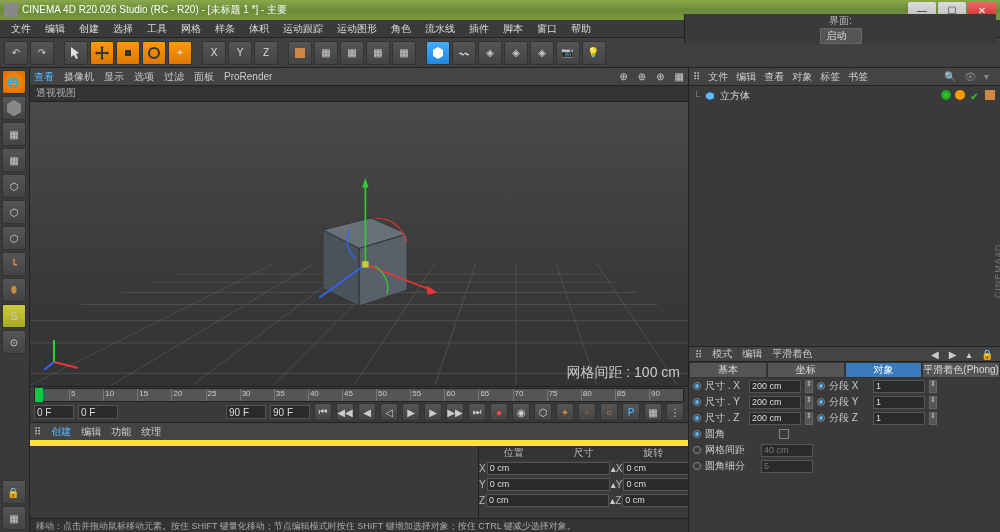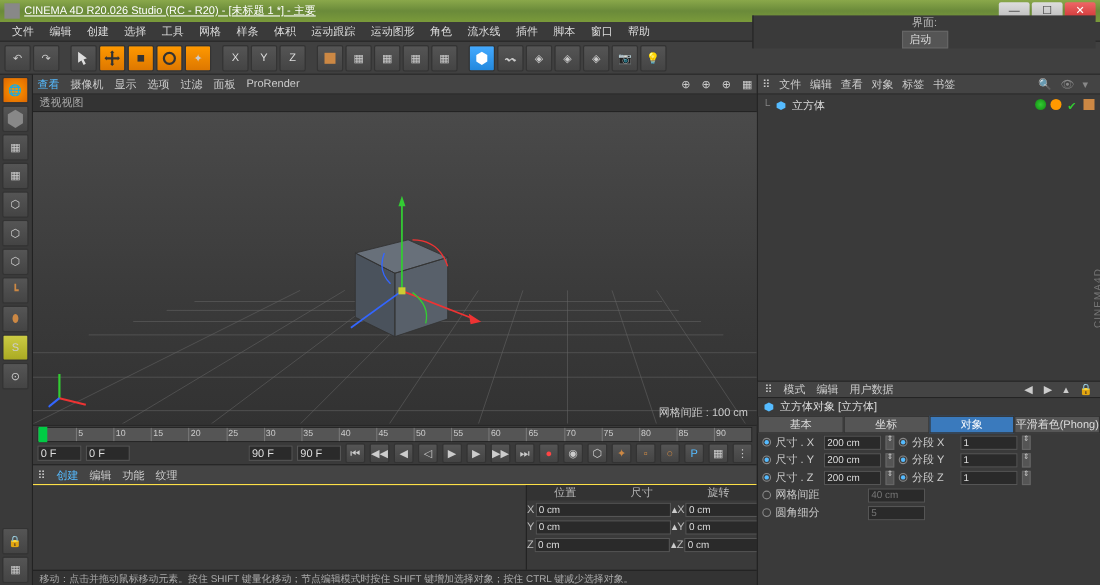--- a/index.html
+++ b/index.html
@@ -1,21 +1,21 @@
 <!DOCTYPE html>
 <html><head>
 <meta charset="utf-8">
 <style>
 * { margin: 0; padding: 0; box-sizing: border-box; font-family: "Microsoft YaHei", sans-serif; font-size: 10px; }
 body { background: #3a3a3a; color: #ccc; width: 1000px; height: 532px; overflow: hidden; position: relative; }
 
 
 .titlebar { height: 20px; background: linear-gradient(to bottom, #8aa84a 0%, #6a8a3a 50%, #7a9a3a 100%); display: flex; align-items: center; padding: 0 4px; color: #fff; }
 .titlebar .icon { width: 14px; height: 14px; background: #888; margin-right: 4px; }
-.titlebar .title { flex: 1; font-size: 10px; text-decoration: underline; }
+.titlebar .title { flex: 1; font-size: 10px; }
 .winbtns { display: flex; }
 .winbtn { width: 28px; height: 16px; margin-left: 2px; display: flex; align-items: center; justify-content: center; background: linear-gradient(to bottom, #ddd, #bbb); border-radius: 2px; color: #333; }
 .winbtn.close { background: linear-gradient(to bottom, #e66, #c33); color: #fff; }
 
 
 .menubar { height: 18px; background: #3a3a3a; display: flex; align-items: center; padding: 0 4px; border-bottom: 1px solid #222; }
 .menubar .menu { padding: 0 7px; color: #ddd; cursor: pointer; }
 .menubar .spacer { flex: 1; }
 .menubar .right { display: flex; align-items: center; }
 .menubar .right .lbl { color: #bbb; padding: 0 4px; }
@@ -38,39 +38,39 @@
 
 .center { flex: 1; display: flex; flex-direction: column; background: #3a3a3a; }
 .vtabs { height: 18px; background: #444; border-bottom: 1px solid #222; display: flex; align-items: center; padding: 0 4px; gap: 10px; }
 .vtabs .tab { color: #ccc; cursor: pointer; }
 .vtabs .tab.active { color: #5bf; }
 .vtabs .spacer { flex: 1; }
 .vheader { height: 16px; background: #333; border-bottom: 1px solid #222; padding: 0 6px; color: #aaa; }
 
 .viewport { flex: 1; position: relative; background: linear-gradient(to bottom, #4a4a4a 0%, #3a3a3a 60%, #323232 100%); overflow: hidden; }
 .grid { position: absolute; inset: 0; }
-.vpstatus { position: absolute; bottom: 4px; right: 8px; color: #ccc; font-size: 10px; }
+.vpstatus { position: absolute; bottom: 4px; right: 8px; color: #ccc; font-size: 14px; }
 .axishelper { position: absolute; left: 14px; bottom: 14px; width: 40px; height: 40px; }
 
 
 .timeline { height: 36px; background: #3a3a3a; border-top: 1px solid #222; display: flex; flex-direction: column; }
 .ruler { height: 14px; background: #555; display: flex; position: relative; border: 1px solid #222; margin: 1px 4px; }
 .ruler .head { position: absolute; left: 0; top: -1px; width: 8px; height: 14px; background: #0c4; }
 .ruler .tick { flex: 1; border-left: 1px solid #777; font-size: 8px; color: #ccc; padding-left: 1px; }
 .tcontrols { height: 20px; display: flex; align-items: center; padding: 0 4px; gap: 4px; }
 .tcontrols .finput { width: 40px; height: 14px; background: #2a2a2a; border: 1px solid #555; color: #ddd; padding: 0 2px; }
 .tcontrols .spacer { flex: 1; }
 .tcontrols .pbtn { width: 18px; height: 18px; background: linear-gradient(to bottom, #555, #444); border: 1px solid #333; border-radius: 2px; cursor: pointer; display: flex; align-items: center; justify-content: center; }
 .tcontrols .pbtn.rec { color: #f44; }
 
 
 .matbar { height: 18px; background: #444; border-top: 1px solid #222; display: flex; align-items: center; padding: 0 4px; gap: 10px; }
 .matbar .tab { color: #ccc; cursor: pointer; }
 .matbar .tab.active { color: #5bf; }
-.matarea { height: 78px; background: #3a3a3a; border-top: 1px solid #fde047; display: flex; }
+.matarea { height: 78px; background: #3a3a3a; border-top: 6px solid #fde047; display: flex; }
 .matpanel { flex: 1; }
 .coordpanel { width: 210px; border-left: 1px solid #222; display: flex; flex-direction: column; }
 .coordhead { display: flex; height: 14px; background: #333; }
 .coordhead div { flex: 1; text-align: center; color: #bbb; }
 .coordrow { display: flex; height: 16px; align-items: center; }
 .coordrow .lbl { width: 12px; text-align: center; color: #bbb; }
 .coordrow .inp { flex: 1; height: 13px; background: #2a2a2a; border: 1px solid #555; color: #ddd; margin: 0 1px; font-size: 9px; padding: 0 2px; }
 .coordfoot { display: flex; height: 16px; align-items: center; gap: 2px; padding: 0 2px; }
 .coordfoot .sel { flex: 1; background: #555; border: 1px solid #666; height: 13px; font-size: 9px; color: #ddd; }
 .coordfoot .btn { width: 40px; height: 13px; background: #555; border: 1px solid #666; font-size: 9px; color: #ddd; text-align: center; }
@@ -100,21 +100,21 @@
 .amtitle { height: 16px; background: #3a3a3a; display: flex; align-items: center; padding: 0 4px; gap: 4px; color: #ddd; }
 .amtabs { height: 16px; display: flex; }
 .amtabs .atab { flex: 1; height: 16px; display: flex; align-items: center; justify-content: center; background: #555; border: 1px solid #333; cursor: pointer; color: #ddd; }
 .amtabs .atab.active { background: #3a7abd; color: #fff; }
 .amgroup { height: 14px; background: #333; color: #ddd; padding: 0 6px; line-height: 14px; }
 .amrow { height: 16px; display: flex; align-items: center; padding: 0 4px; gap: 4px; }
 .amrow .r { width: 8px; height: 8px; border: 1px solid #888; border-radius: 50%; }
 .amrow .r.on:after { content: ''; display: block; width: 4px; height: 4px; background: #5bf; border-radius: 50%; margin: 1px; }
 .amrow .lbl { width: 40px; color: #ccc; }
 .amrow .inp { width: 52px; height: 13px; background: #2a2a2a; border: 1px solid #555; color: #ddd; font-size: 9px; padding: 0 2px; }
-.amrow .inp.dis { color: #777; margin-left: 28px; }
+.amrow .inp.dis { color: #777; }
 .amrow .spn { width: 8px; height: 13px; background: #555; border: 1px solid #666; font-size: 7px; text-align: center; line-height: 5px; }
 .amrow .chk { width: 10px; height: 10px; border: 1px solid #888; }
 
 .vtext { position: absolute; right: 2px; top: 50%; transform: rotate(-90deg) translateX(50%); transform-origin: right center; color: #777; font-size: 9px; letter-spacing: 1px; }
 
 
 .cube3d { position: absolute; left: 50%; top: 52%; transform: translate(-50%, -50%); width: 160px; height: 160px; }
 </style>
 </head>
 <body>
@@ -430,32 +430,26 @@
           <span class="chk">✔</span>
           <span style="background:#c84;width:10px;height:10px"></span>
         </span>
       </div>
     </div>
 
     <div class="amhead">
       <span>⠿</span>
       <span class="tab">模式</span>
       <span class="tab">编辑</span>
-      <span class="tab">用户数据</span>
+      <span class="tab">平滑着色</span>
       <span class="spacer"></span>
       <span class="ico">◀</span>
       <span class="ico">▶</span>
       <span class="ico">▴</span>
       <span class="ico">🔒</span>
-    </div>
-    <div class="amtitle">
-      <svg width="12" height="12" viewBox="0 0 12 12">
-          <path d="M2 4l4-2 4 2v4l-4 2-4-2z" fill="#5bf"></path>
-        </svg>
-      <span>立方体对象 [立方体]</span>
     </div>
     <div class="amtabs">
       <div class="atab">基本</div>
       <div class="atab">坐标</div>
       <div class="atab active">对象</div>
       <div class="atab">平滑着色(Phong)</div>
     </div>
     <div id="am-props">
         <div class="amrow">
           <span class="r on"></span>
@@ -482,20 +476,25 @@
           <span class="lbl">尺寸 . Z</span>
           <input class="inp" value="200 cm" style="">
           <span class="spn">⇕</span>
           <span class="r on"></span>
           <span class="lbl">分段 Z</span>
           <input class="inp" value="1" style="">
           <span class="spn">⇕</span>
         </div>
       </div>
     <div class="amrow">
+      <span class="r on"></span>
+        <span class="lbl" style="width:70px">圆角</span>
+      <span class="chk"></span>
+    </div>
+    <div class="amrow">
       <span class="r"></span>
         <span class="lbl" style="width:52px">网格间距</span>
       <input class="inp dis" value="40 cm" style="">
     </div>
     <div class="amrow">
       <span class="r"></span>
         <span class="lbl" style="width:52px">圆角细分</span>
       <input class="inp dis" value="5" style="">
     </div>
     <div style="flex:1"></div>

